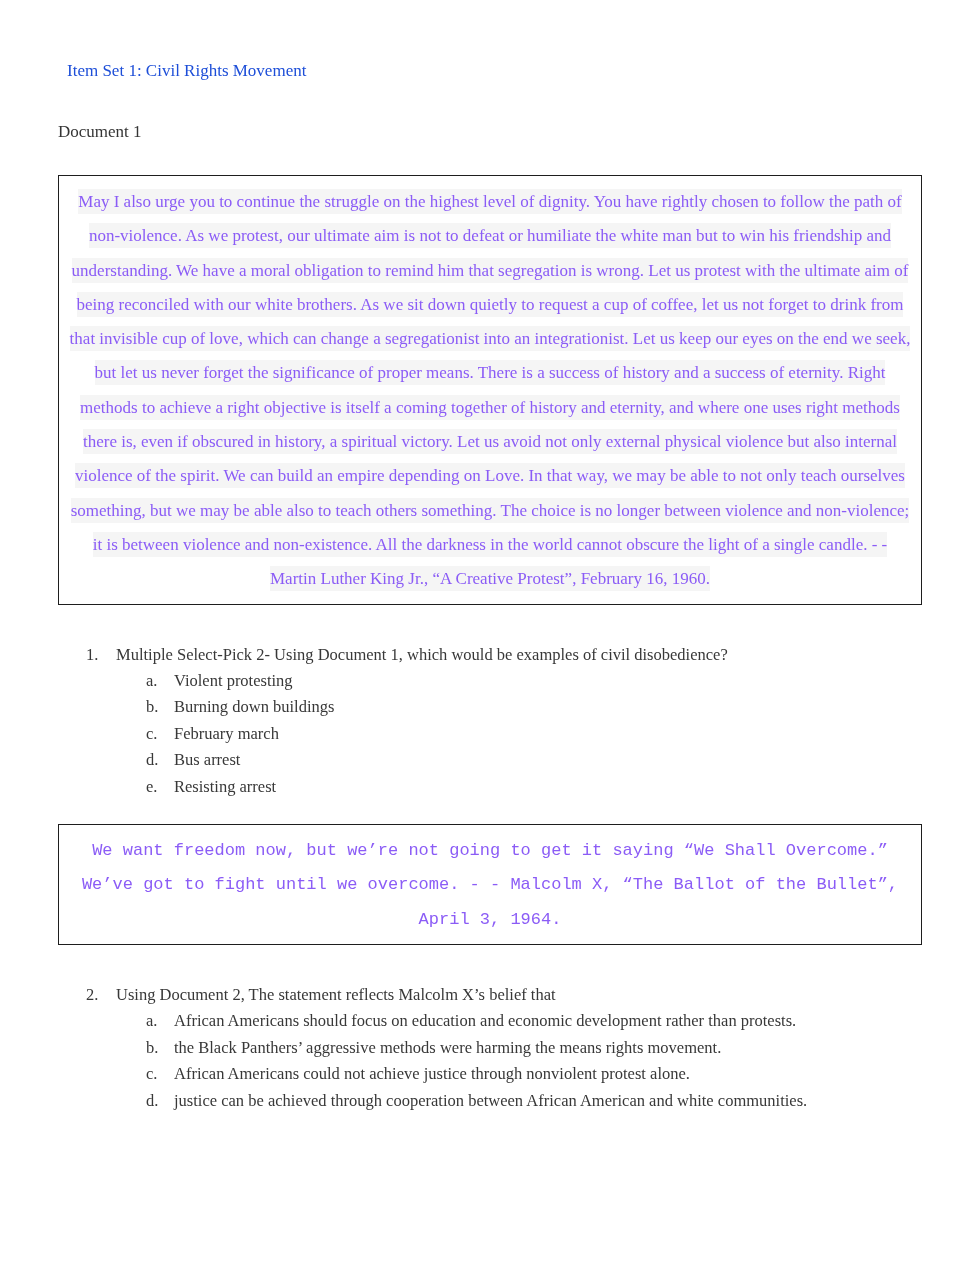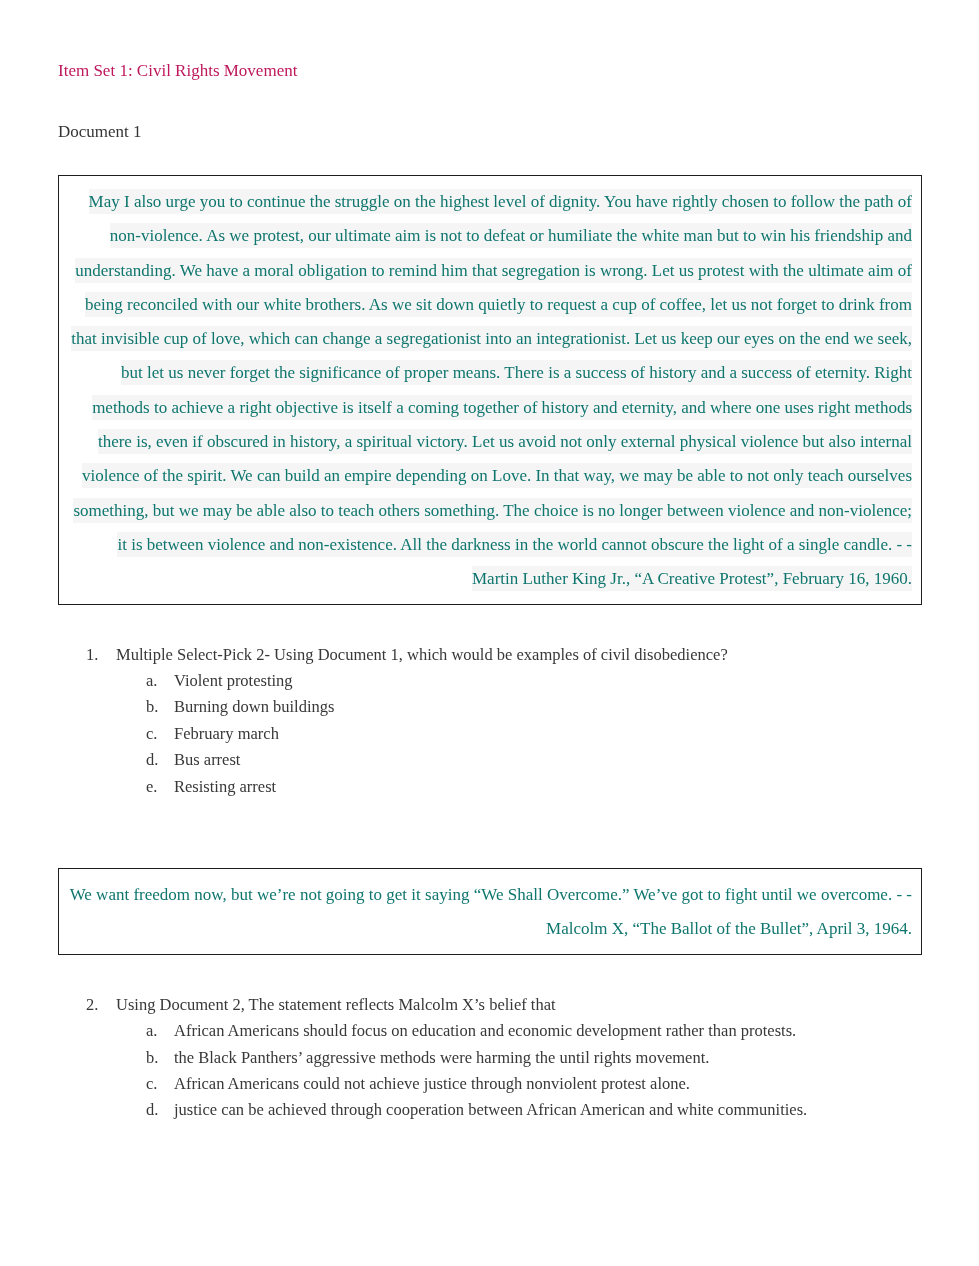--- a/index.html
+++ b/index.html
@@ -13,39 +13,40 @@
     position: relative;
     width: 979px;
     height: 1266px;
     background: #ffffff;
     padding: 60px 57px 0 58px;
     overflow: hidden;
   }
   .title-line {
     font-size: 17px;
     line-height: 21px;
-    color: #be185d;
+    color: #1d4ed8;
+    margin-left: 9px;
   }
   .doc-label {
     font-size: 17px;
     line-height: 21px;
     color: #353535;
     margin-top: 40px;
   }
   .doc-box {
     border: 1.5px solid #1e1e1e;
     margin-top: 33px;
     padding: 9px 9px 7px 9px;
     background: #ffffff;
   }
   .doc-box p {
     font-size: 17px;
     line-height: 34.3px;
-    color: #0f766e;
-    text-align: right;
+    color: #8b5cf6;
+    text-align: center;
   }
   .hl {
     background: #f5f5f5;
     padding: 3px 0;
     -webkit-box-decoration-break: clone;
     box-decoration-break: clone;
   }
   .question-block {
     margin-top: 37px;
   }
@@ -67,21 +68,22 @@
     line-height: 26.4px;
     color: #383838;
   }
   .opt-letter {
     width: 28px;
     margin-left: 88px;
     flex: 0 0 auto;
   }
   .opt-text { flex: 1 1 auto; }
   .doc2-box {
-    margin-top: 68px;
+    margin-top: 24px;
+    font-family: Liberation Mono, monospace;
   }
   .doc2-label {
     margin-top: 43px;
   }
 </style>
 </head>
 <body>
 
 <div class="page">
 
@@ -129,21 +131,21 @@
     <div class="q-row">
       <span class="q-num">2.</span>
       <span class="q-text">Using Document 2, The statement reflects Malcolm X’s belief that</span>
     </div>
     <div class="opt-row">
       <span class="opt-letter">a.</span>
       <span class="opt-text">African Americans should focus on education and economic development rather than protests.</span>
     </div>
     <div class="opt-row">
       <span class="opt-letter">b.</span>
-      <span class="opt-text">the Black Panthers’ aggressive methods were harming the until rights movement.</span>
+      <span class="opt-text">the Black Panthers’ aggressive methods were harming the means rights movement.</span>
     </div>
     <div class="opt-row">
       <span class="opt-letter">c.</span>
       <span class="opt-text">African Americans could not achieve justice through nonviolent protest alone.</span>
     </div>
     <div class="opt-row">
       <span class="opt-letter">d.</span>
       <span class="opt-text">justice can be achieved through cooperation between African American and white communities.</span>
     </div>
   </div>

